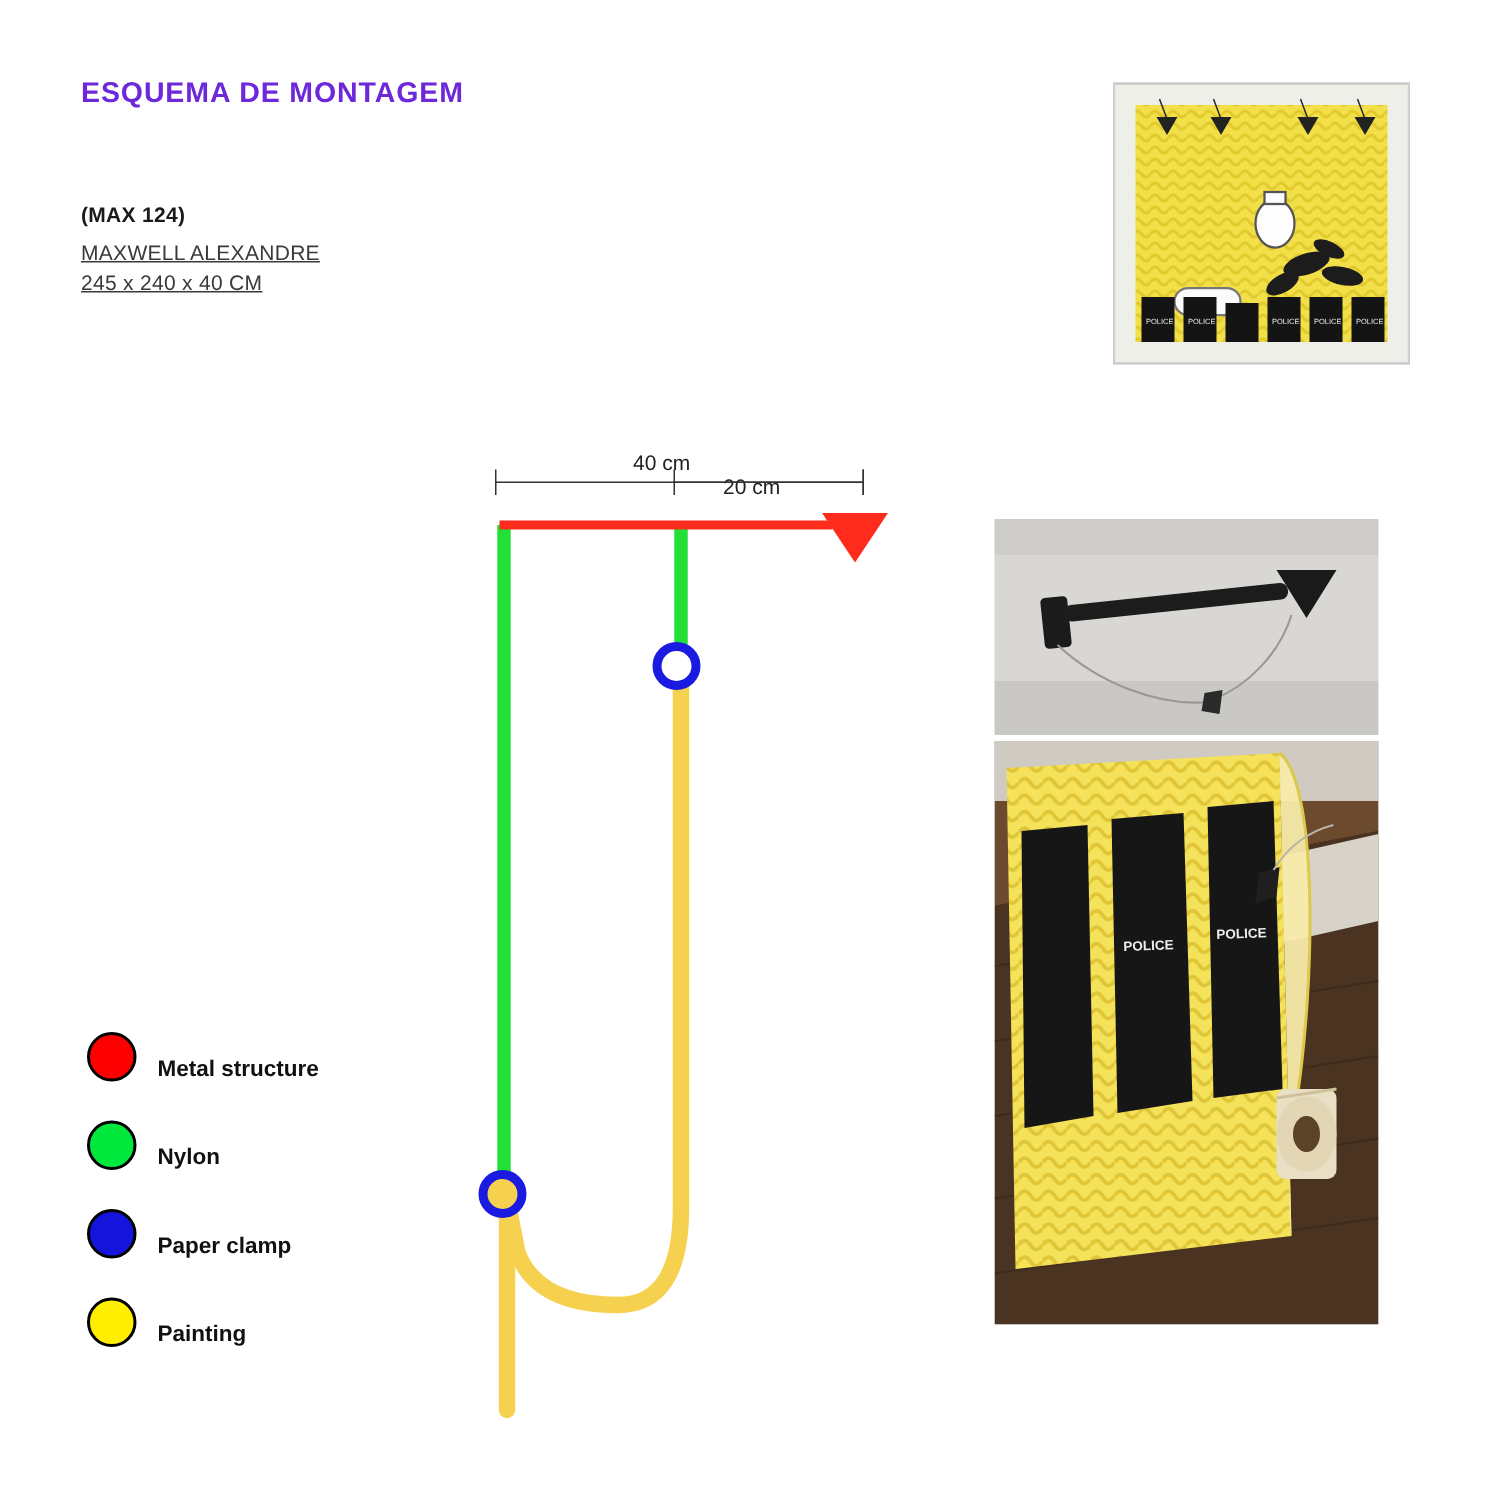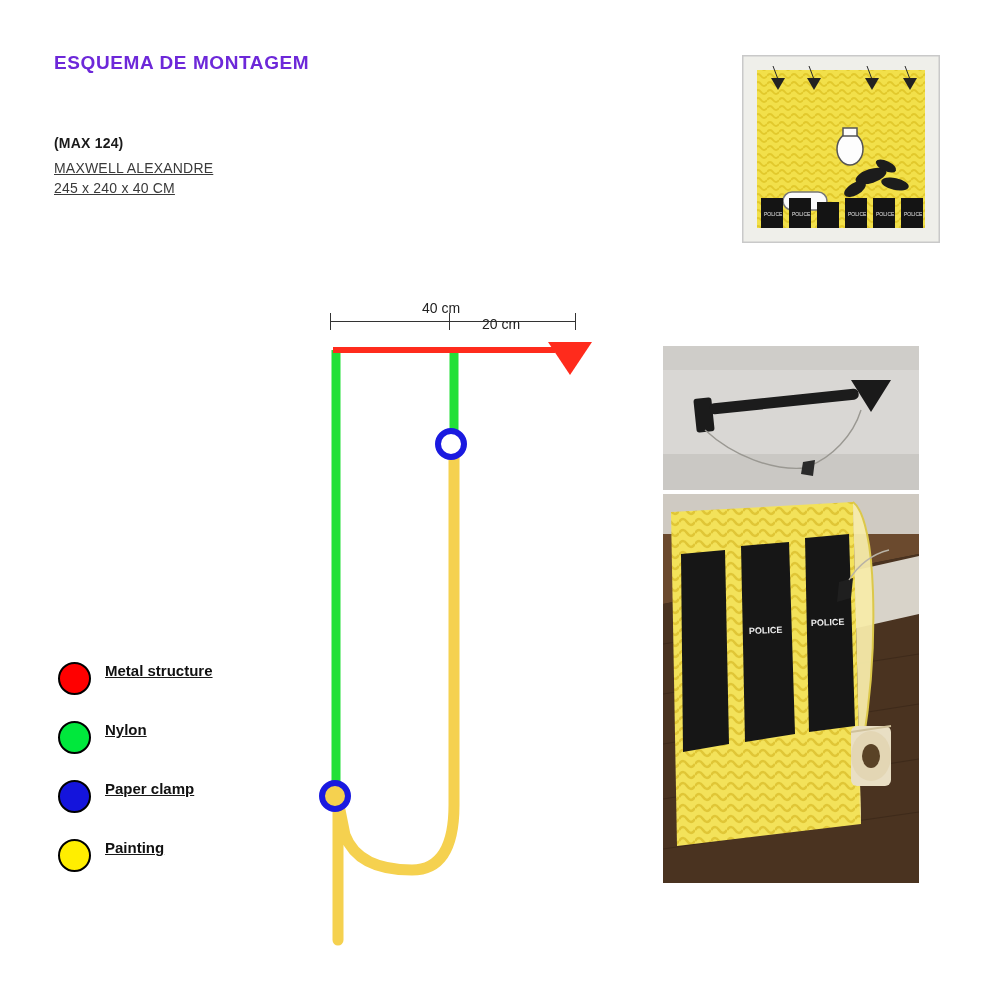--- a/index.html
+++ b/index.html
@@ -79,23 +79,22 @@
   }
 
   
   #legend {
     position: absolute;
     left: 58px;
     top: 662px;
   }
   .legend-row {
     display: flex;
-    align-items: flex-start;
+    align-items: flex-end;
     height: 59px;
-    text-decoration: underline;
   }
   .legend-dot {
     width: 33px;
     height: 33px;
     border-radius: 50%;
     border: 2px solid #000;
     box-sizing: border-box;
     flex: 0 0 auto;
   }
   .legend-label {

